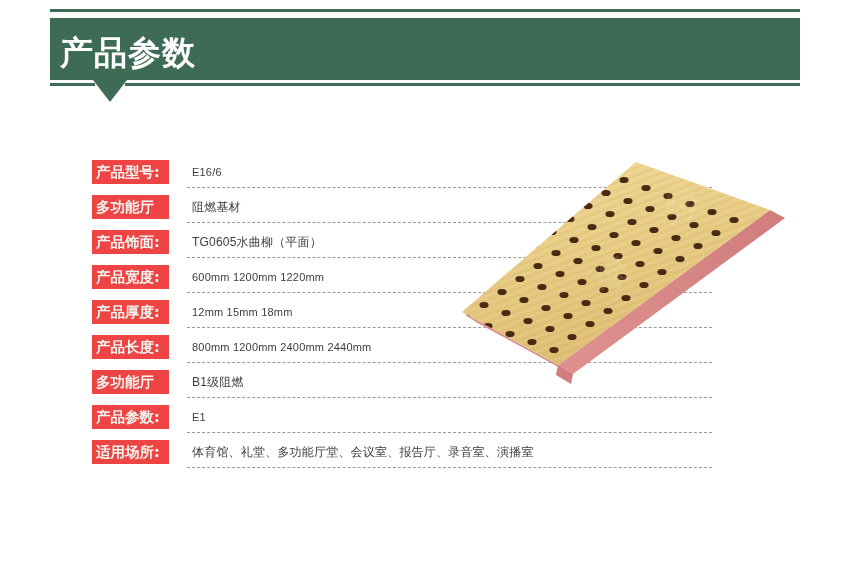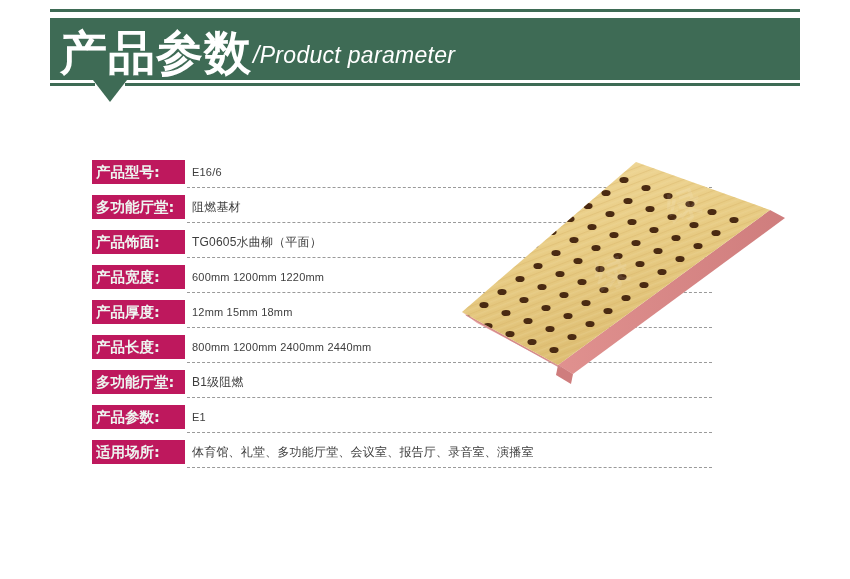--- a/index.html
+++ b/index.html
@@ -39,21 +39,21 @@
     left: 60px;
     top: 26px;
     height: 52px;
     display: flex;
     align-items: center;
     white-space: nowrap;
     color: #ffffff;
   }
   .title-cn {
     font-family: "DejaVu Sans", "Liberation Sans", sans-serif;
-    font-size: 47px;
+    font-size: 33px;
     font-weight: 700;
     letter-spacing: 1px;
     line-height: 1;
   }
   .title-en {
     font-family: "Liberation Sans", sans-serif;
     font-size: 23px;
     font-style: italic;
     font-weight: 400;
     letter-spacing: 0.3px;
@@ -91,23 +91,23 @@
     width: 620px;
   }
   .param-row {
     position: relative;
     height: 35px;
   }
   .param-label {
     position: absolute;
     left: 0;
     top: 0;
-    width: 93px;
+    width: 77px;
     height: 24px;
-    background: #be185d;
+    background: #ef4444;
     color: #eef6f1;
     font-family: "DejaVu Sans", "Liberation Sans", sans-serif;
     font-size: 14.5px;
     font-weight: 700;
     line-height: 24px;
     text-align: left;
     padding-left: 4px;
     box-sizing: border-box;
     letter-spacing: 0px;
   }
@@ -175,21 +175,20 @@
   }
 </style>
 </head>
 <body>
 
 <div id="header-banner">
   <div class="rule-top"></div>
   <div class="banner-block"></div>
   <div class="banner-title">
     <span class="title-cn">产品参数</span>
-    <span class="title-en">/Product parameter</span>
   </div>
   <div class="rule-bottom-left"></div>
   <div class="banner-arrow"></div>
   <div class="rule-bottom-right"></div>
 </div>
 
 <div id="param-list">
 
   <div class="param-row">
     <div class="param-label">产品型号:</div>

